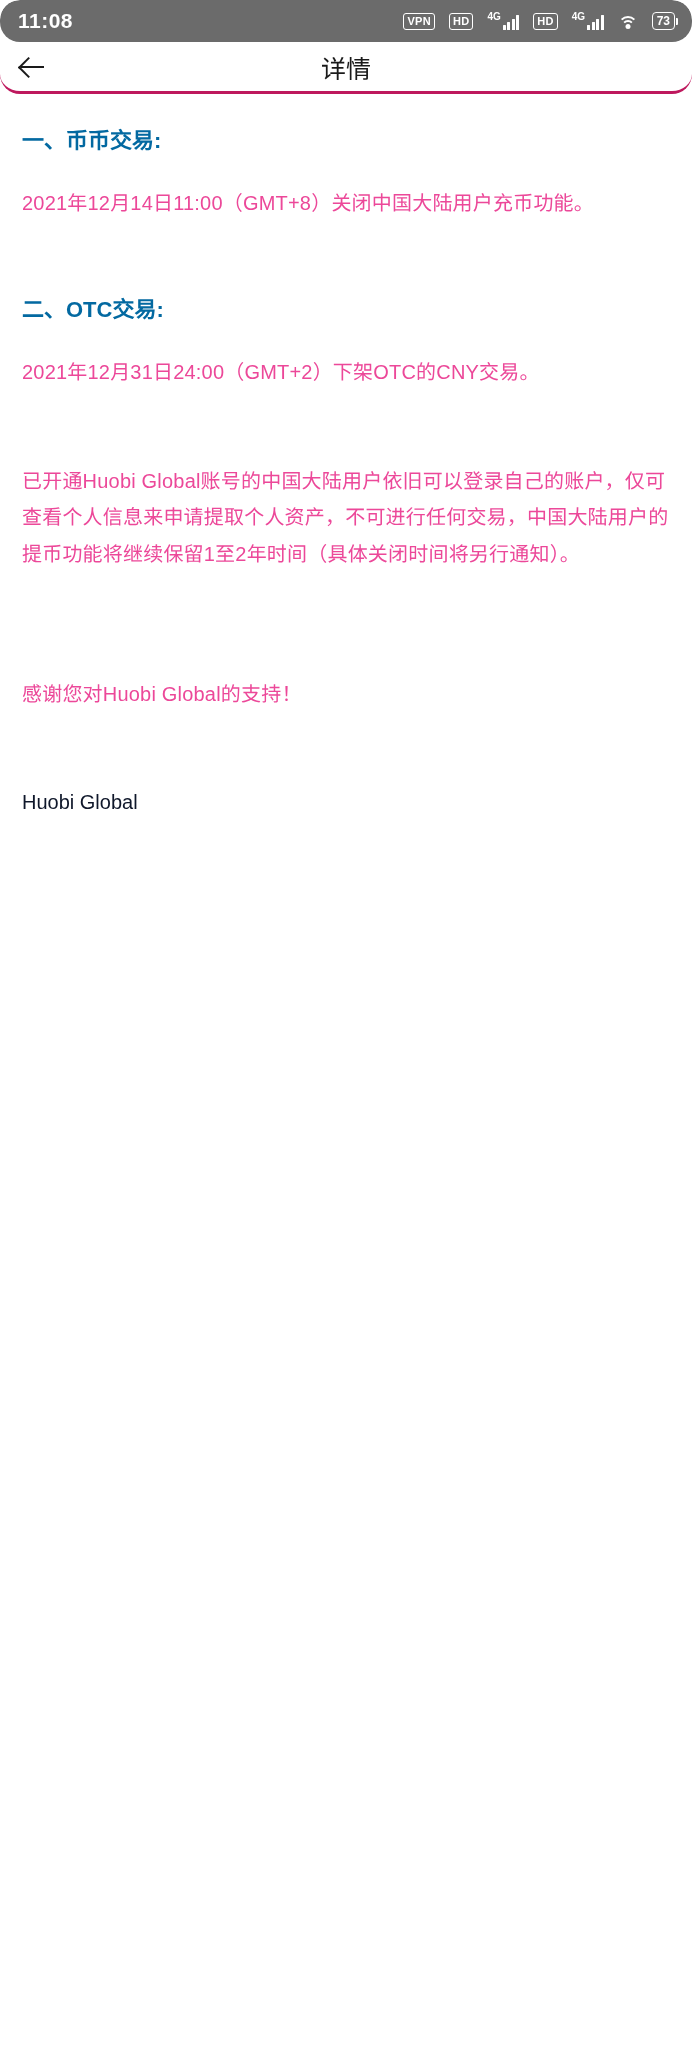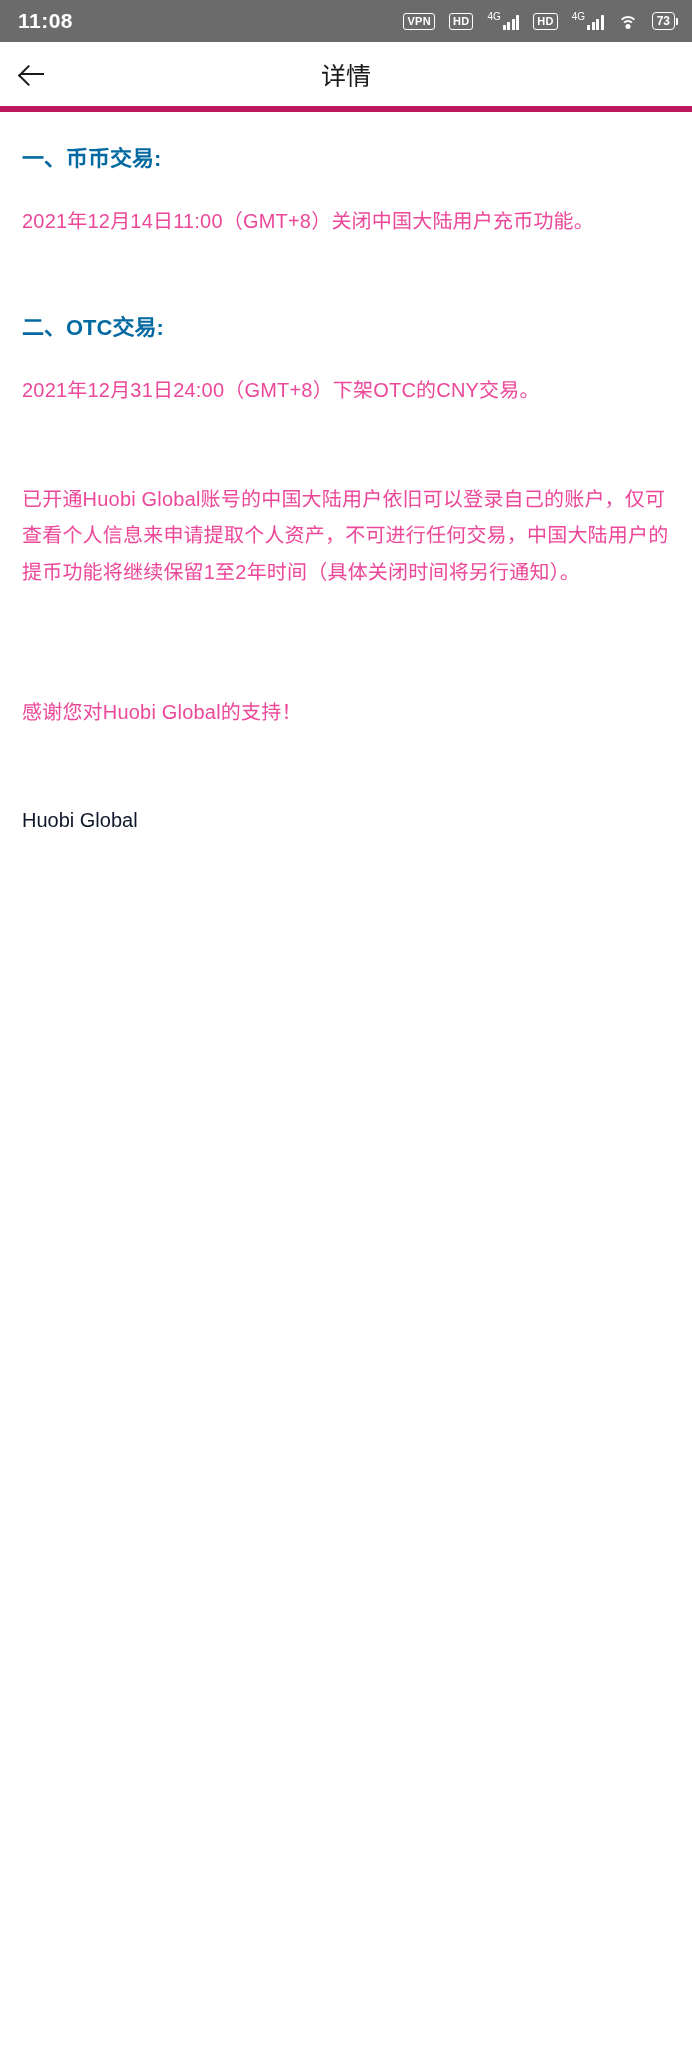--- a/index.html
+++ b/index.html
@@ -1,15 +1,15 @@
 <!DOCTYPE html>
 <html lang="zh-CN"><head>
 <meta charset="utf-8">
 <style>
-  * { box-sizing: border-box; margin: 0; padding: 0; }
+  * { box-sizing: border-box; margin: 0; padding: 0; border-radius: 20px; }
   html, body {
     width: 692px;
     height: 2048px;
     background: #ffffff;
     font-family: "Liberation Sans", "DejaVu Sans", sans-serif;
   }
   body { overflow: hidden; position: relative; }
 
   
   .status-bar {
@@ -36,21 +36,21 @@
     border-radius: 3px;
     font-size: 11px;
     font-weight: bold;
     line-height: 1;
     padding: 2px 3px;
     letter-spacing: 0.3px;
   }
   .sig-group { display: flex; align-items: flex-end; gap: 2px; }
   .sig-label {
     font-size: 10px;
-    font-weight: normal;
+    font-weight: bold;
     line-height: 1;
     margin-bottom: 8px;
   }
   .bars { display: flex; align-items: flex-end; gap: 1.5px; height: 15px; }
   .bars i { display: block; width: 3px; background: #ffffff; border-radius: 0.5px; }
   .bars i:nth-child(1) { height: 5px; }
   .bars i:nth-child(2) { height: 8px; }
   .bars i:nth-child(3) { height: 11px; }
   .bars i:nth-child(4) { height: 15px; }
   .wifi { position: relative; width: 20px; height: 15px; }
@@ -82,26 +82,26 @@
     line-height: 1;
     padding: 2px 4px;
   }
   .battery-tip {
     width: 2px; height: 7px; background: #ffffff;
     border-radius: 0 1px 1px 0; margin-left: 1px;
   }
 
   
   .app-bar {
-    height: 70px;
+    height: 52px;
     background: #ffffff;
     display: flex;
     align-items: center;
     position: relative;
-    border-bottom: 6px solid #be185d;
+    border-bottom: 3px solid #be185d;
   }
   .back-btn {
     width: 64px;
     height: 70px;
     display: flex;
     align-items: center;
     justify-content: center;
     cursor: pointer;
   }
   .back-arrow {
@@ -210,21 +210,21 @@
 </div>
 
 <div class="content">
 
   <div class="sec-head">一、币币交易:</div>
   <p class="para">2021年12月14日11:00（GMT+8）关闭中国大陆用户充币功能。</p>
 
   <div class="gap-lg"></div>
 
   <div class="sec-head">二、OTC交易:</div>
-  <p class="para">2021年12月31日24:00（GMT+8）下架OTC的CNY交易。</p>
+  <p class="para">2021年12月31日24:00（GMT+2）下架OTC的CNY交易。</p>
 
   <div class="gap-lg"></div>
 
   <p class="para">已开通Huobi Global账号的中国大陆用户依旧可以登录自己的账户，仅可查看个人信息来申请提取个人资产，不可进行任何交易，中国大陆用户的提币功能将继续保留1至2年时间（具体关闭时间将另行通知）。</p>
 
   <div class="gap-lg"></div>
 
 
   <div class="gap-md"></div>
 

